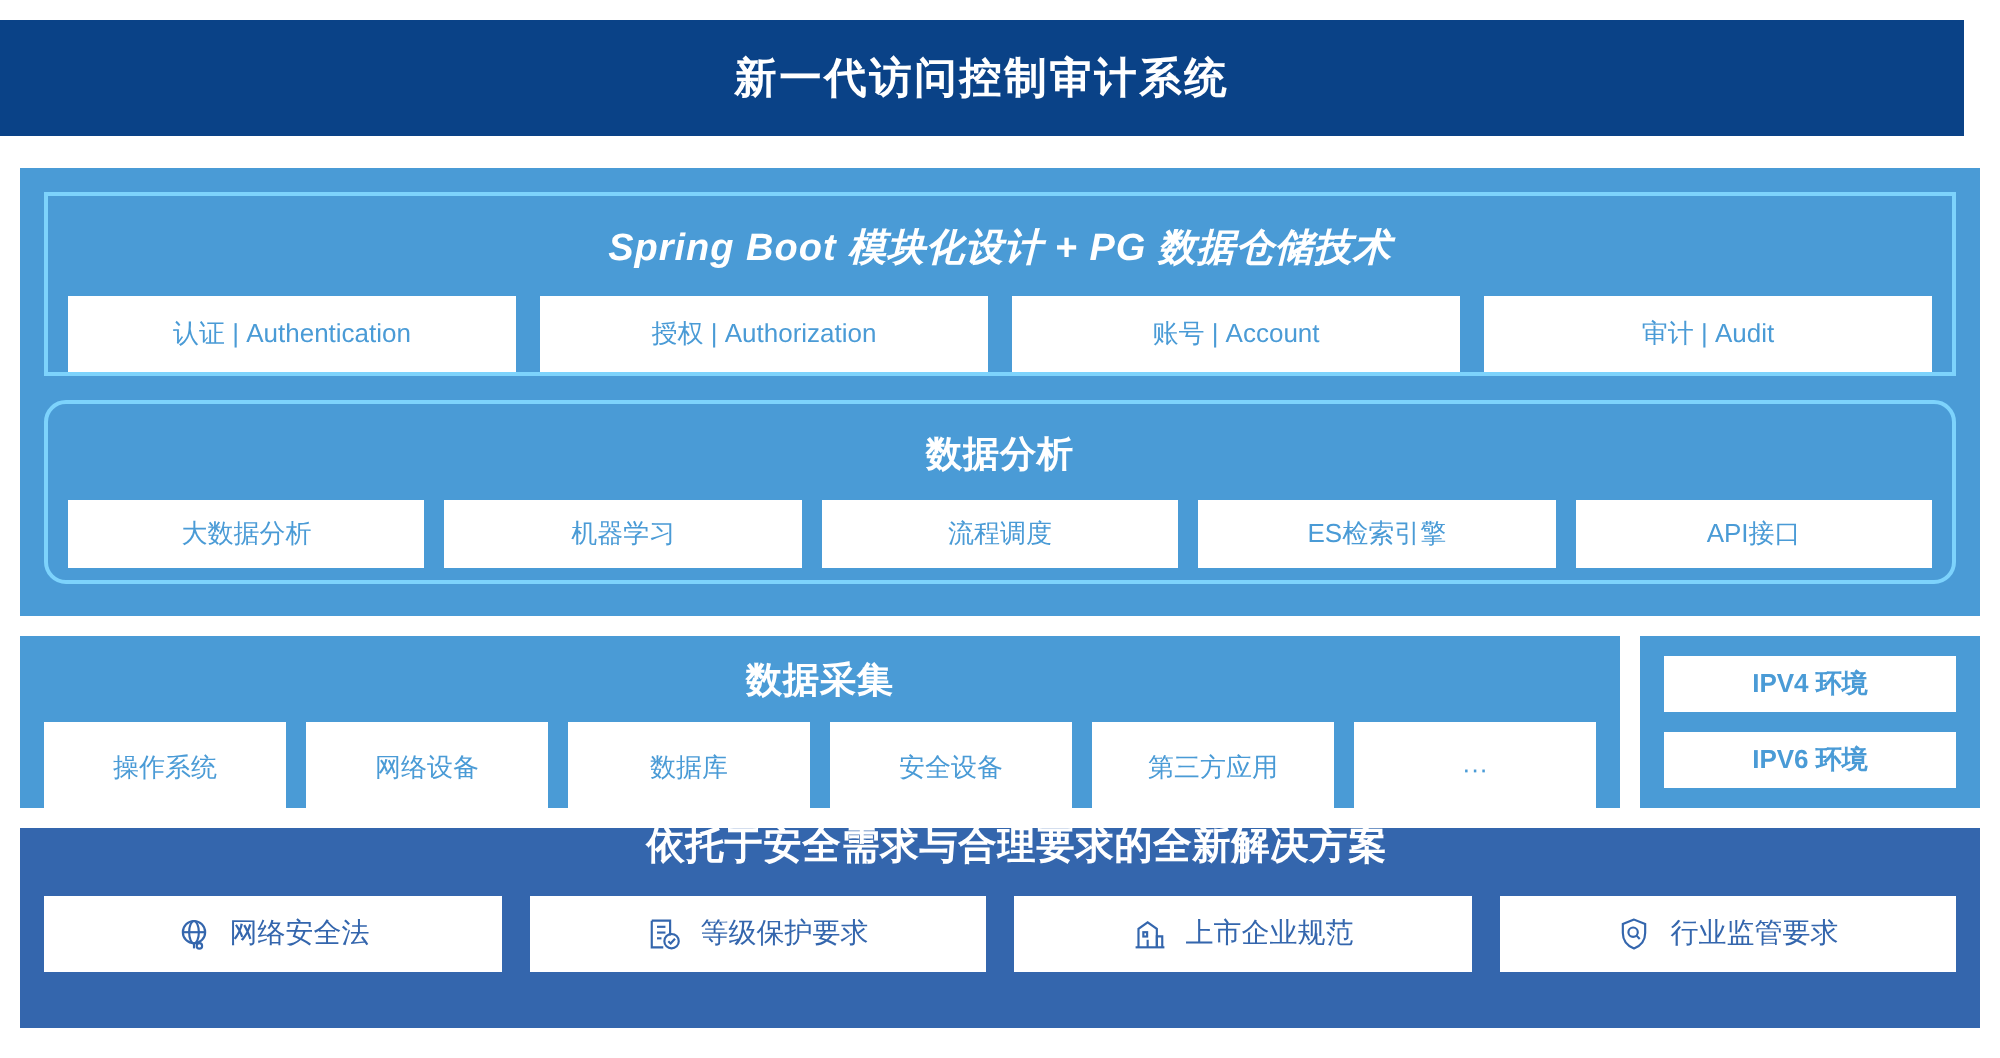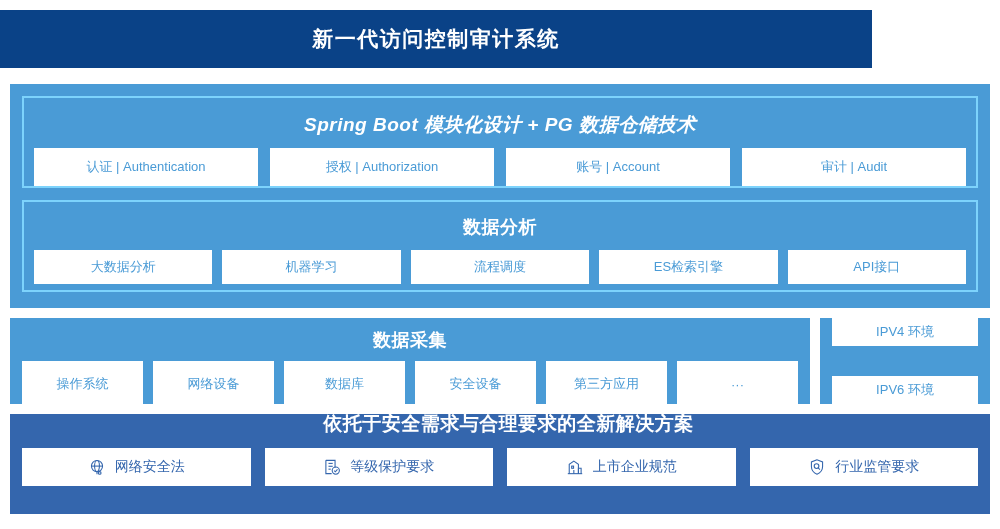--- a/index.html
+++ b/index.html
@@ -20,21 +20,21 @@
     position: relative;
     background: #ffffff;
     box-sizing: border-box;
   }
 
   
   .titlebar {
     position: absolute;
     left: 0;
     top: 10px;
-    width: 872px;
+    width: 982px;
     height: 58px;
     background: #0a4287;
     display: flex;
     align-items: center;
     justify-content: center;
   }
   .titlebar .title-text {
     color: #ffffff;
     font-size: 21px;
     font-weight: bold;
@@ -113,20 +113,21 @@
     margin: 14px 10px 0 10px;
     gap: 12px;
     height: 45px;
   }
   #box-analysis {
     position: absolute;
     left: 12px;
     top: 116px;
     width: 956px;
     height: 92px;
+    border-radius: 11px;
   }
   #box-analysis .section-title {
     margin-top: 16px;
   }
   #box-analysis .card-row {
     margin: 14px 10px 0 10px;
     gap: 10px;
     height: 34px;
   }
 
@@ -146,23 +147,24 @@
     height: 46px;
   }
 
   #panel-ipv {
     left: 820px;
     top: 318px;
     width: 170px;
     height: 86px;
     display: flex;
     flex-direction: column;
-    justify-content: space-between;
+    justify-content: center;
     gap: 10px;
     padding: 0 12px;
+    font-weight: bold;
   }
   #panel-ipv .card {
     height: 28px;
     flex: 0 0 28px;
   }
 
   
   #panel-bottom {
     left: 10px;
     top: 414px;

